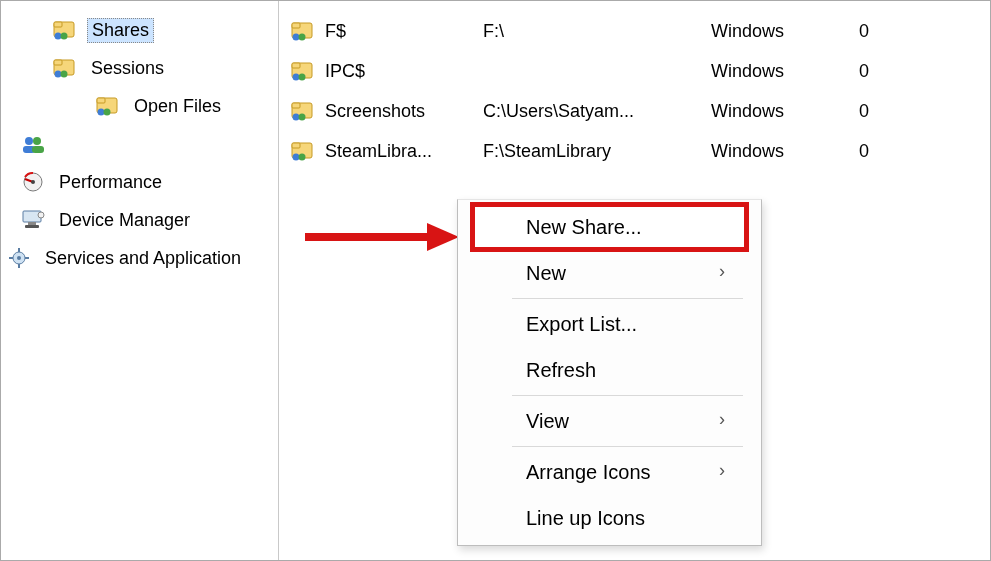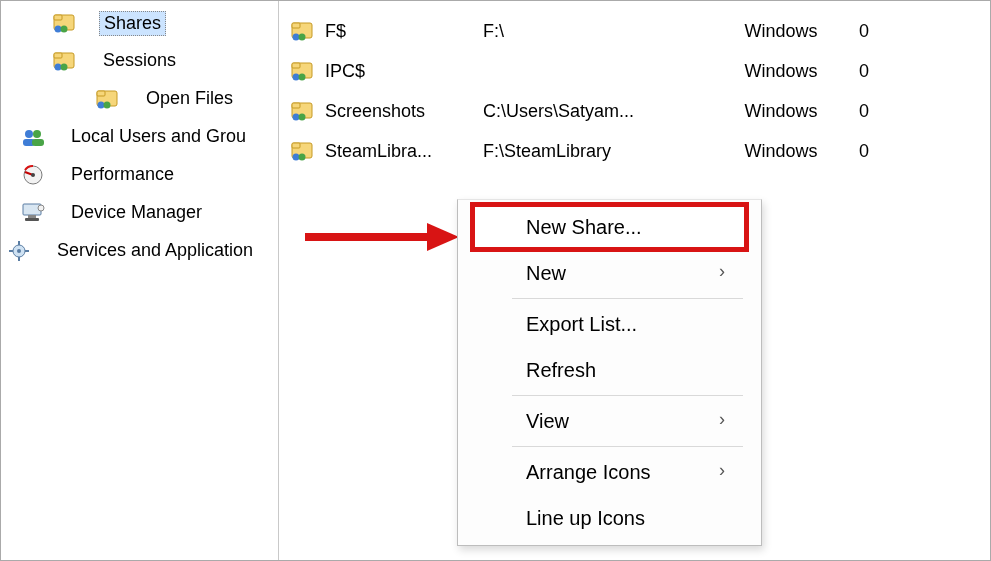--- a/index.html
+++ b/index.html
@@ -23,23 +23,23 @@
 
     
     .tree-panel {
       width: 278px;
       border-right: 1px solid #c9c9c9;
       padding-top: 10px;
       overflow: hidden;
     }
     .tree-item {
       display: flex;
-      align-items: flex-start;
+      align-items: center;
       height: 38px;
-      gap: 20px;
+      gap: 8px;
       padding-left: 4px;
       white-space: nowrap;
     }
     .tree-item .icon-slot {
       display: inline-flex;
       align-items: center;
       justify-content: center;
       width: 28px;
       height: 24px;
       flex-shrink: 0;
@@ -70,21 +70,21 @@
     }
     .row .share-icon-slot {
       width: 28px;
       display: inline-flex;
       align-items: center;
       justify-content: center;
       flex-shrink: 0;
     }
     .col-name { width: 150px; overflow: hidden; text-overflow: ellipsis; white-space: nowrap; }
     .col-path { width: 220px; overflow: hidden; text-overflow: ellipsis; white-space: nowrap; }
-    .col-type { width: 140px; text-align: center; }
+    .col-type { width: 140px; }
     .col-conn { width: 50px; }
 
     
     .context-menu {
       position: absolute;
       left: 456px;
       top: 198px;
       width: 305px;
       background: #fdfdfd;
       border: 1px solid #bdbdbd;
@@ -176,21 +176,20 @@
     </div>
     <div class="tree-item indent-1">
       <span class="icon-slot">
         <svg width="26" height="22" viewBox="0 0 26 22">
           <circle cx="9" cy="8" r="4" fill="#3f7dd6"></circle>
           <circle cx="17" cy="8" r="4" fill="#49a447"></circle>
           <rect x="3" y="13" width="12" height="7" rx="3" fill="#3f7dd6"></rect>
           <rect x="12" y="13" width="12" height="7" rx="3" fill="#49a447"></rect>
         </svg>
       </span>
-      <span class="label">Local Users and Grou</span>
     </div>
     <div class="tree-item indent-1">
       <span class="icon-slot">
         <svg width="24" height="24" viewBox="0 0 24 24">
           <circle cx="12" cy="12" r="9" fill="#f2f2f2" stroke="#7a7a7a"></circle>
           <path d="M12 12 L4 9" stroke="#c40000" stroke-width="2"></path>
           <circle cx="12" cy="12" r="2" fill="#444"></circle>
           <path d="M4 7 A9 9 0 0 1 12 3" fill="none" stroke="#d81414" stroke-width="2"></path>
         </svg>
       </span>

